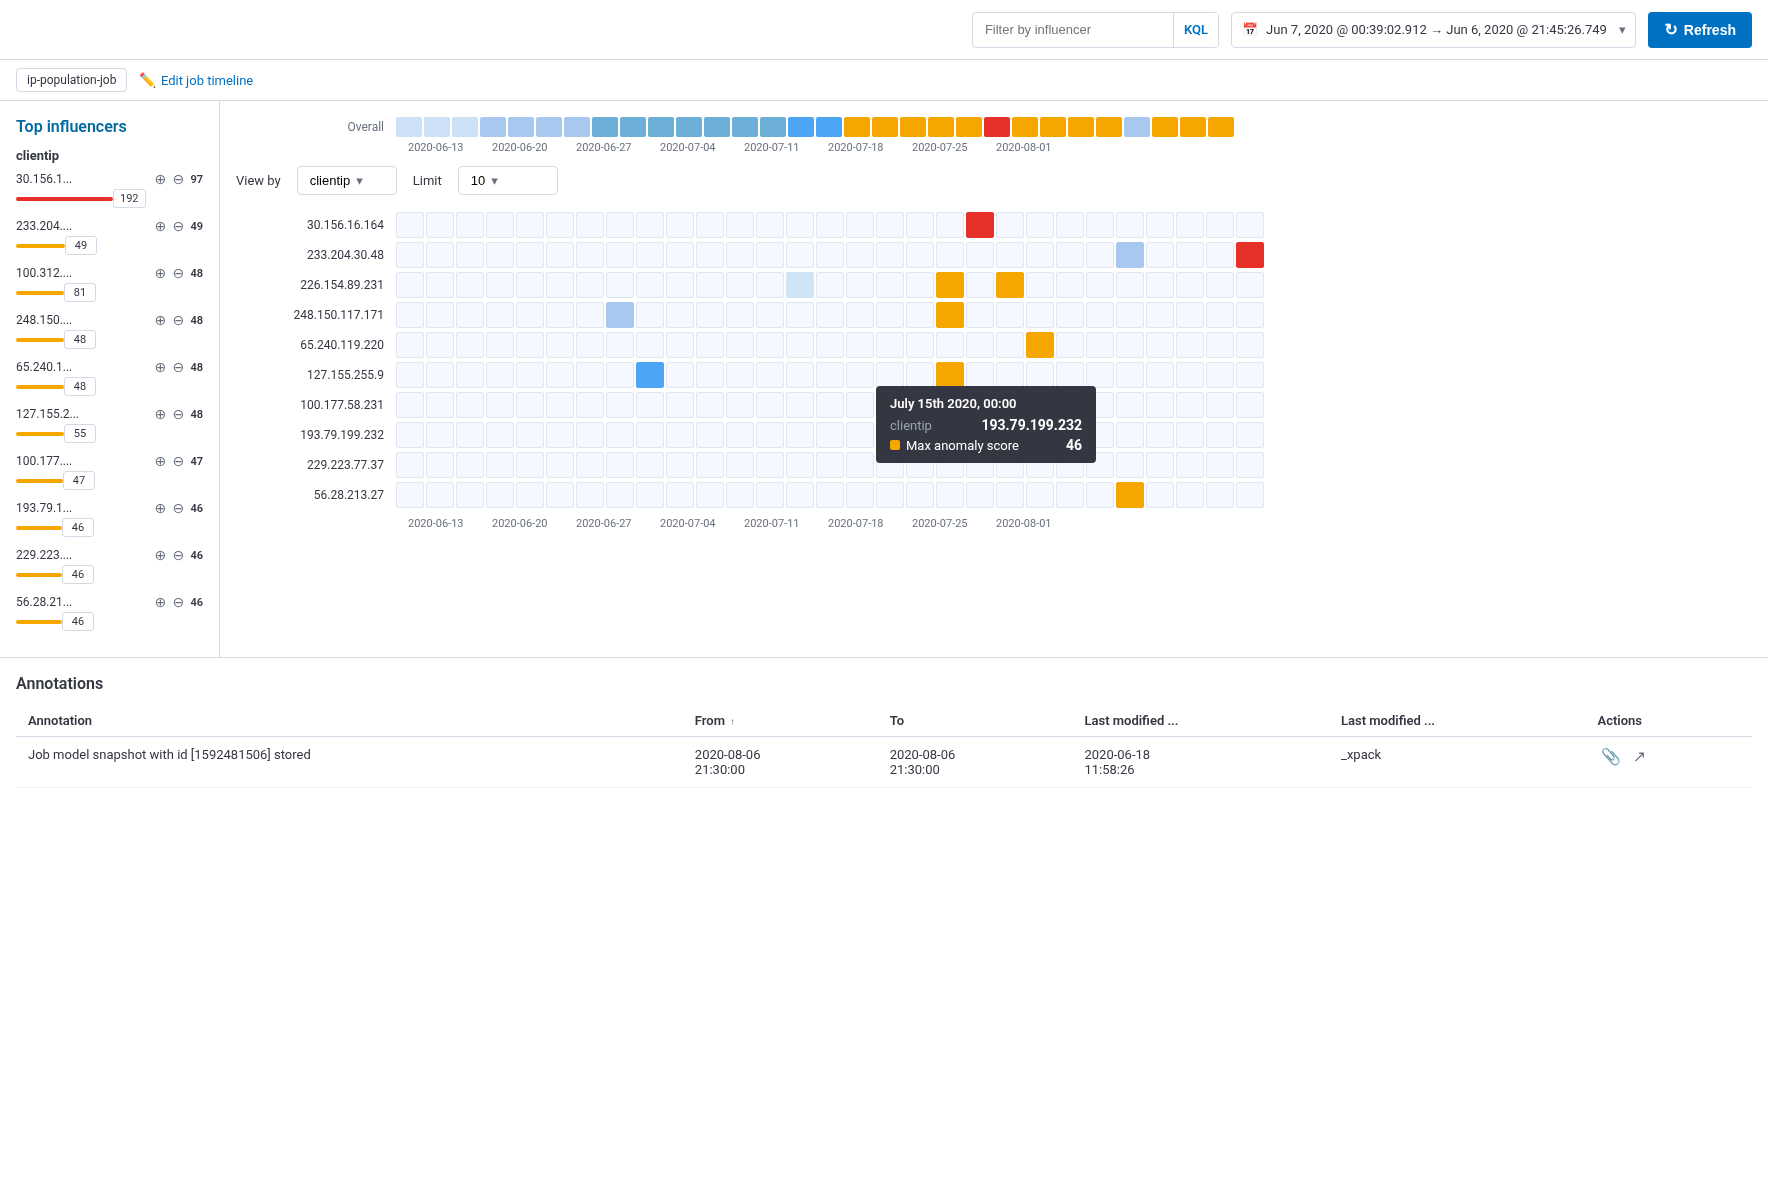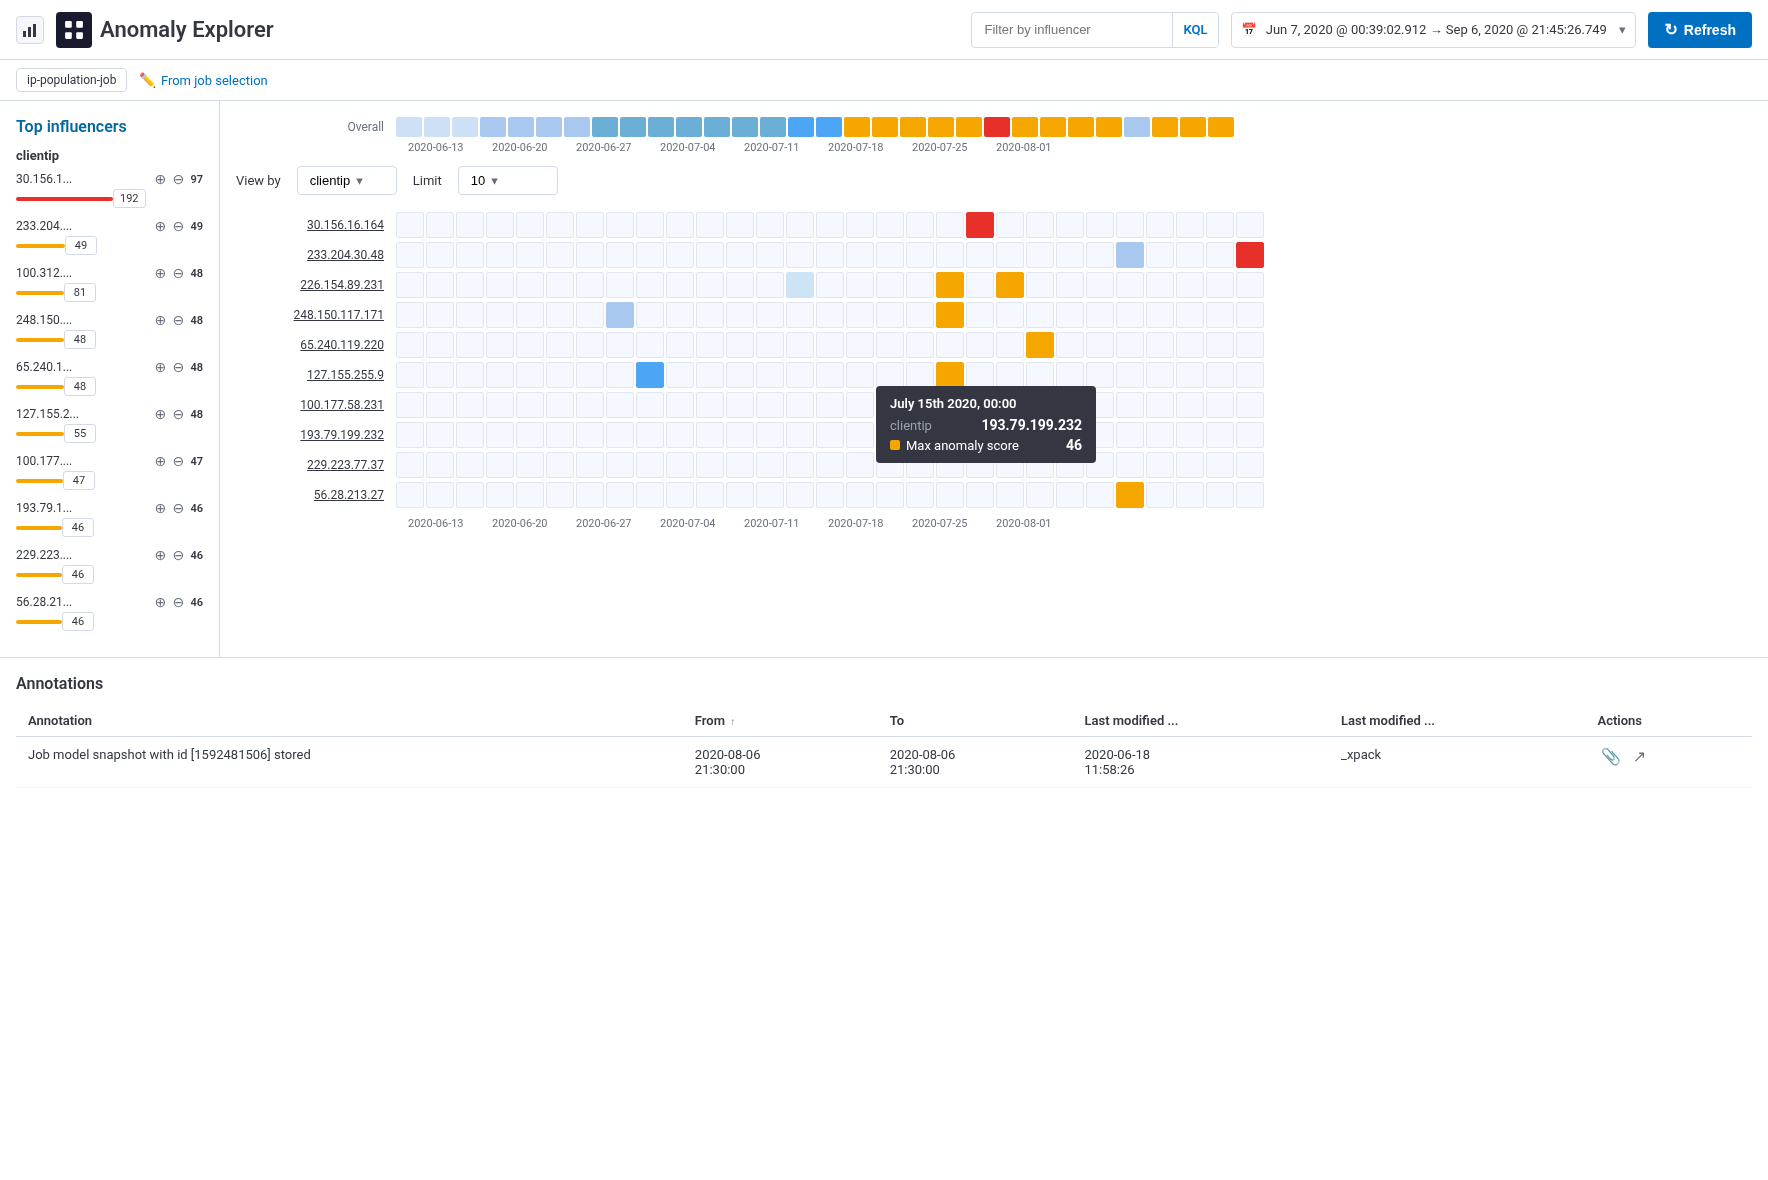--- a/index.html
+++ b/index.html
@@ -86,67 +86,49 @@
     .ann-table td { padding: 10px 12px; border-bottom: 1px solid #f0f4fb; font-size: 13px; vertical-align: top; }
     .sort-icon { font-size: 10px; color: #69707d; margin-left: 2px; }
     .action-icon { color: #69707d; margin: 0 4px; cursor: pointer; font-size: 16px; }
     
     .header-chart-icon { width: 28px; height: 28px; background: #f5f7fa; border: 1px solid #d3dae6; border-radius: 4px; display: flex; align-items: center; justify-content: center; cursor: pointer; margin-right: 4px; }
   </style>
 </head>
 <body>
 
 <div class="header">
-  <div class="header-logo">
-    <div class="header-chart-icon">
-      <svg width="16" height="16" viewBox="0 0 16 16" fill="none" xmlns="http://www.w3.org/2000/svg">
-        <rect x="1" y="9" width="3" height="6" fill="#343741"></rect>
-        <rect x="6" y="5" width="3" height="10" fill="#343741"></rect>
-        <rect x="11" y="2" width="3" height="13" fill="#343741"></rect>
-      </svg>
-    </div>
-    <div class="logo-icon">
-      <svg width="18" height="18" viewBox="0 0 18 18" fill="white" xmlns="http://www.w3.org/2000/svg">
-        <rect x="1" y="1" width="6" height="6" rx="1"></rect>
-        <rect x="11" y="1" width="6" height="6" rx="1"></rect>
-        <rect x="1" y="11" width="6" height="6" rx="1"></rect>
-        <rect x="11" y="11" width="6" height="6" rx="1"></rect>
-      </svg>
-    </div>
-    <h1 class="app-title">Anomaly Explorer</h1>
-  </div>
 
   <div class="header-spacer"></div>
 
   <div class="filter-bar">
     <input class="filter-input" type="text" placeholder="Filter by influencer" style="">
     <div class="kql-badge">KQL</div>
   </div>
 
   <div class="date-picker">
     <span class="cal-icon">📅</span>
     <span>
       <span>Jun 7, 2020 @ 00:39:02.912</span>
       <span> → </span>
-      <span>Sep 6, 2020 @ 21:45:26.749</span>
+      <span>Jun 6, 2020 @ 21:45:26.749</span>
     </span>
     <span class="chevron-down">▾</span>
   </div>
 
   <button class="refresh-btn">
     <span class="refresh-icon">↻</span>
     <span>Refresh</span>
   </button>
 </div>
 
 <div class="sub-header">
   <span class="job-badge">ip-population-job</span>
   <a class="edit-link">
     <span class="edit-icon">✏️</span>
-    <span>From job selection</span>
+    <span>Edit job timeline</span>
   </a>
 </div>
 
 <div style="display:flex;">
 
   <div class="sidebar">
     <div class="section-title">Top influencers</div>
     <div class="influencer-label">clientip</div>
 
     <div>
@@ -359,21 +341,21 @@
         <span>clientip</span>
         <span class="chev">▾</span>
       </button>
       <span class="control-label">Limit</span>
       <button class="select-btn">
         <span>10</span>
         <span class="chev">▾</span>
       </button>
     </div>
 
-    <div class="detail-grid" style="position:relative;text-decoration:underline;">
+    <div class="detail-grid" style="position:relative;">
 
       <div class="grid-row">
         <div class="row-label">30.156.16.164</div>
         <div class="grid-cells">
           <div class="gcell"></div>
             <div class="gcell"></div>
             <div class="gcell"></div>
             <div class="gcell"></div>
             <div class="gcell"></div>
             <div class="gcell"></div>

